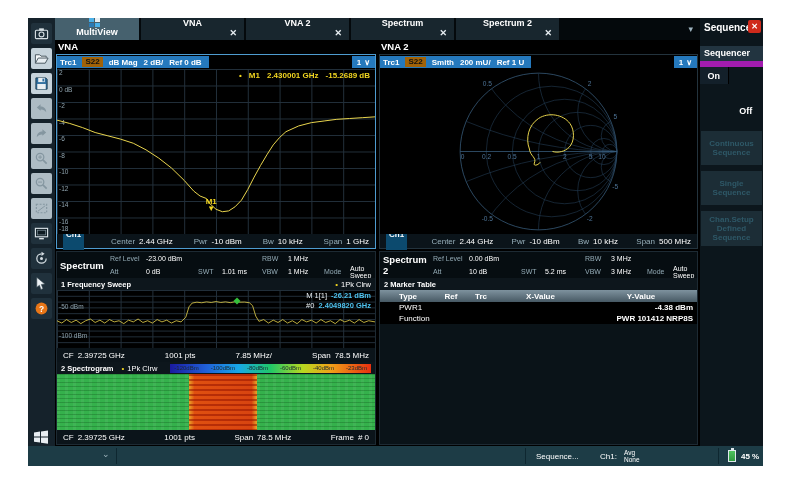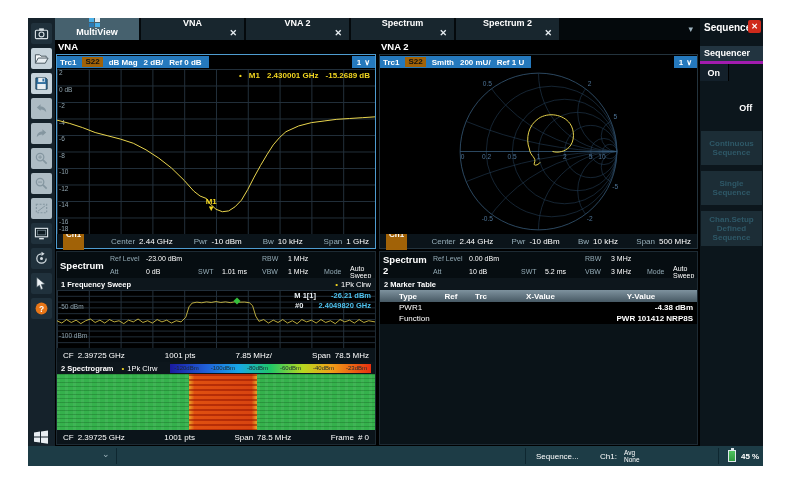--- a/index.html
+++ b/index.html
@@ -29,21 +29,21 @@
   .mv-icon i:nth-child(3){background:#2a7ab5;}
   .tab-ov{margin-left:auto;color:#9fb4c0;font-size:9px;display:flex;align-items:center;padding:0 7px;}
 
   
   #rightpanel{position:absolute;left:672px;top:0;width:63px;height:448px;background:#0c161c;box-sizing:border-box;}
   .rp-header{height:22px;position:relative;padding:4px 0 0 4px;font-size:10px;font-weight:bold;color:#fff;box-sizing:border-box;}
   .rp-close{position:absolute;top:2px;right:2px;width:13px;height:13px;background:#cf2a1b;color:#fff;
             font-size:8px;display:flex;align-items:center;justify-content:center;border-radius:2px;}
   .rp-section{height:15px;background:#223440;color:#fff;font-size:9px;font-weight:bold;
               padding:2px 0 0 4px;margin-top:6px;box-sizing:border-box;}
-  .rp-toggle{display:flex;height:17px;border-top:3px solid #a21caf;}
+  .rp-toggle{display:flex;height:17px;border-top:6px solid #a21caf;}
   .rp-on{flex:1;background:#13202a;color:#fff;font-size:9px;font-weight:bold;display:flex;
          align-items:center;justify-content:center;border-right:1px solid #000;}
   .rp-off{flex:1.25;background:linear-gradient(#66c6f0,#2d97d6);color:#fff;font-size:9px;font-weight:bold;
           display:flex;align-items:center;justify-content:center;margin-top:44px;}
   #softkeys{position:absolute;top:113px;left:0;right:0;display:flex;flex-direction:column;gap:6px;}
   .softkey{margin:0 1px;background:#1c2d36;color:#2e5867;font-size:8px;font-weight:bold;text-align:center;
            display:flex;align-items:center;justify-content:center;padding:4px 3px;min-height:34px;box-sizing:border-box;}
 
   
   #main{position:absolute;left:27px;top:22px;width:645px;height:406px;background:#000;}
@@ -70,21 +70,21 @@
   .gridbg{position:absolute;inset:0;
           background-image:linear-gradient(#222f3a 1px,transparent 1px),linear-gradient(90deg,#222f3a 1px,transparent 1px);
           background-size:10% 10%;}
   .tracesvg{position:absolute;inset:0;width:100%;height:100%;}
   .yl{position:absolute;left:2px;font-size:6.5px;color:#8fa3ae;line-height:1;}
   #vna-readout{position:absolute;top:2px;right:5px;font-size:8px;color:#f0d420;font-weight:bold;display:flex;gap:7px;}
   #vna-m1{position:absolute;transform:translateX(-50%);text-align:center;color:#f0d420;
           font-size:8px;font-weight:bold;line-height:0.9;}
   .footer{height:14px;background:#0b141a;display:flex;align-items:center;font-size:8px;color:#fff;
           padding:0 6px;justify-content:space-between;flex:none;}
-  .ch-badge{background:#a16207;color:#fff;font-weight:bold;padding:0 3px;height:24px;line-height:12px;margin-right:6px;}
+  .ch-badge{background:#0c4a6e;color:#fff;font-weight:bold;padding:0 3px;height:24px;line-height:12px;margin-right:6px;}
   .f-pair{display:flex;gap:4px;white-space:nowrap;}
   .f-l{color:#97afba;} .f-v{color:#fff;} .f-lw{color:#fff;}
 
   
   .sheader{height:26px;background:#060d11;display:flex;font-size:7px;flex:none;}
   .sh-title{width:50px;display:flex;align-items:center;padding-left:3px;font-size:9.5px;font-weight:bold;color:#fff;flex:none;}
   .sh-grid{flex:1;display:grid;grid-template-columns:36px 52px 24px 40px 26px 36px 26px auto;
            grid-auto-rows:13px;align-items:center;}
   .sh-l{color:#93aab5;} .sh-v{color:#fff;}
 
@@ -94,21 +94,21 @@
   .legend{display:flex;gap:3px;align-items:center;white-space:nowrap;}
   .legend.right{margin-left:auto;}
   .bullet{color:#f0d420;font-size:8px;}
   .colorbar{flex:1;height:9px;margin-left:5px;position:relative;display:flex;justify-content:space-between;
             align-items:center;padding:0 4px;
             background:linear-gradient(90deg,#1a1aa0,#2060d8 18%,#18a8e8 34%,#20c868 50%,#b8d820 66%,#f0a018 80%,#e83010 100%);}
   .cb-l{font-size:6px;color:#1a2a30;line-height:1;}
 
   #spec-chart{flex:none;height:58px;}
   #spec-markers{position:absolute;top:1px;right:4px;text-align:right;font-size:7.5px;line-height:1.35;}
-  .ml-label{color:#e8eef2;margin-right:15px;font-weight:bold;}
+  .ml-label{color:#e8eef2;margin-right:4px;font-weight:normal;}
   .ml-val{color:#4fc3f0;font-weight:bold;}
   #spec-mk{position:absolute;width:5px;height:5px;background:#35c03c;transform:translate(-50%,-50%) rotate(45deg);}
 
   #sgram{flex:1;position:relative;overflow:hidden;
          background:repeating-linear-gradient(180deg,rgba(15,80,25,.30) 0 1px,transparent 1px 4px),
                     repeating-linear-gradient(90deg,rgba(255,255,255,.05) 0 3px,transparent 3px 8px),#35b14c;}
   #sgram-band{position:absolute;top:0;bottom:0;left:41.5%;width:21.5%;
          background:repeating-linear-gradient(180deg,rgba(150,20,0,.55) 0 2px,transparent 2px 5px),
                     linear-gradient(90deg,#e8a428 0,#e05010 8%,#d84410 92%,#e8a428 100%);}
 

